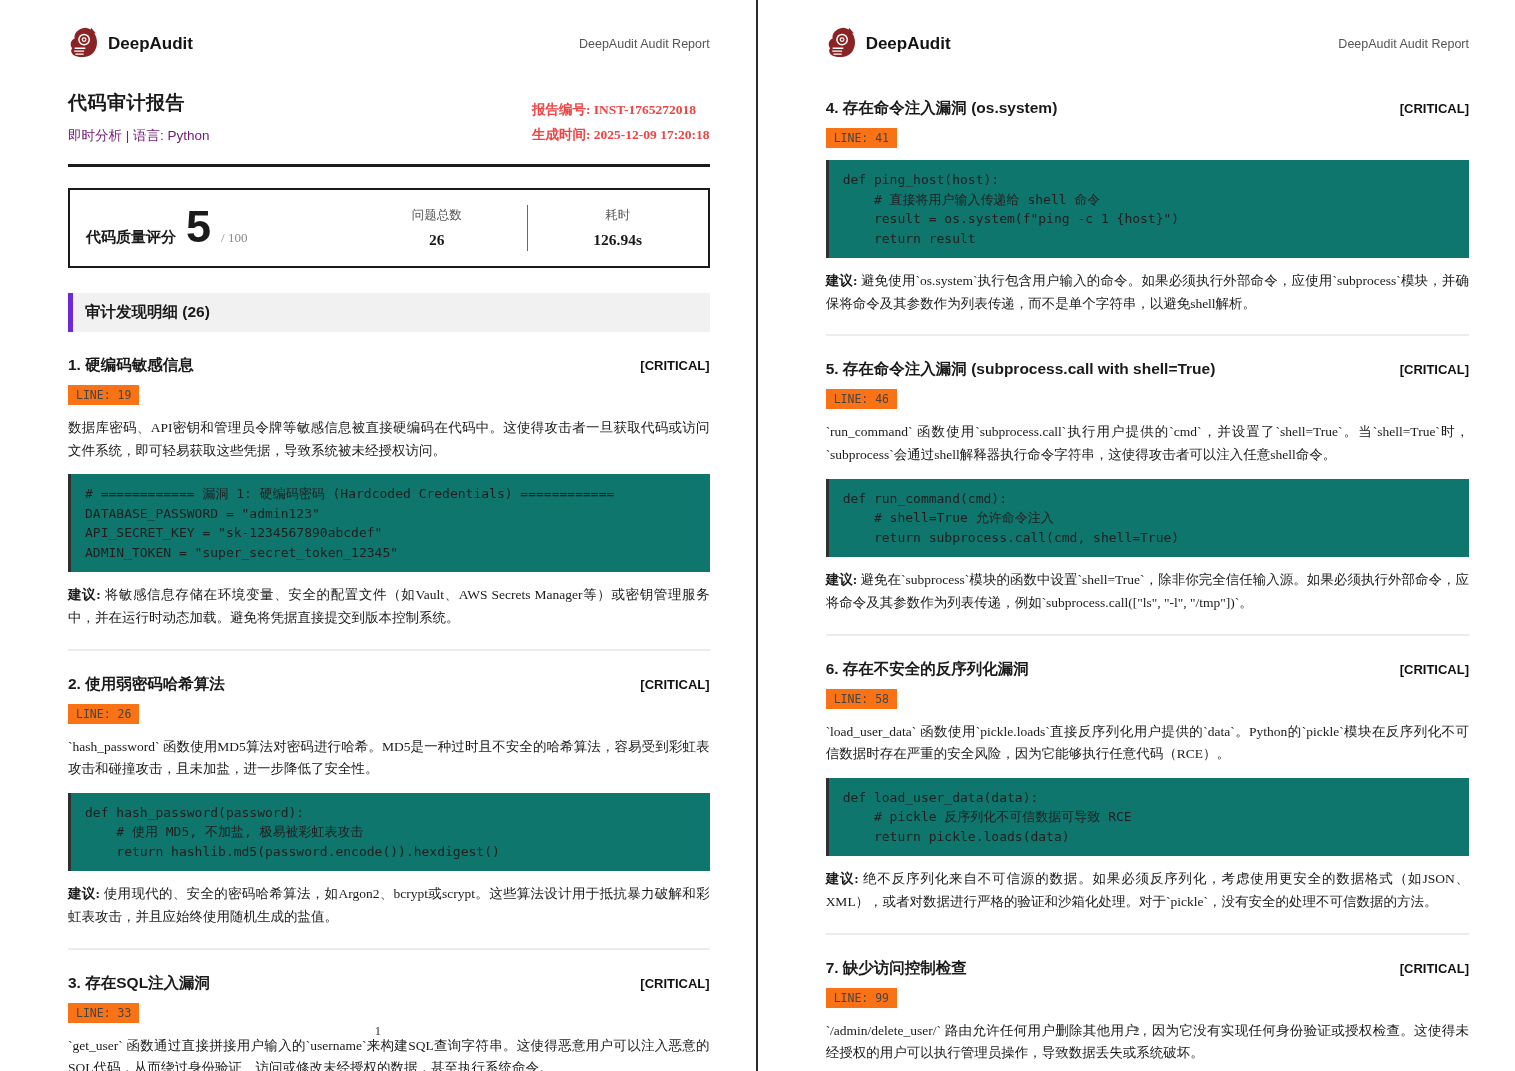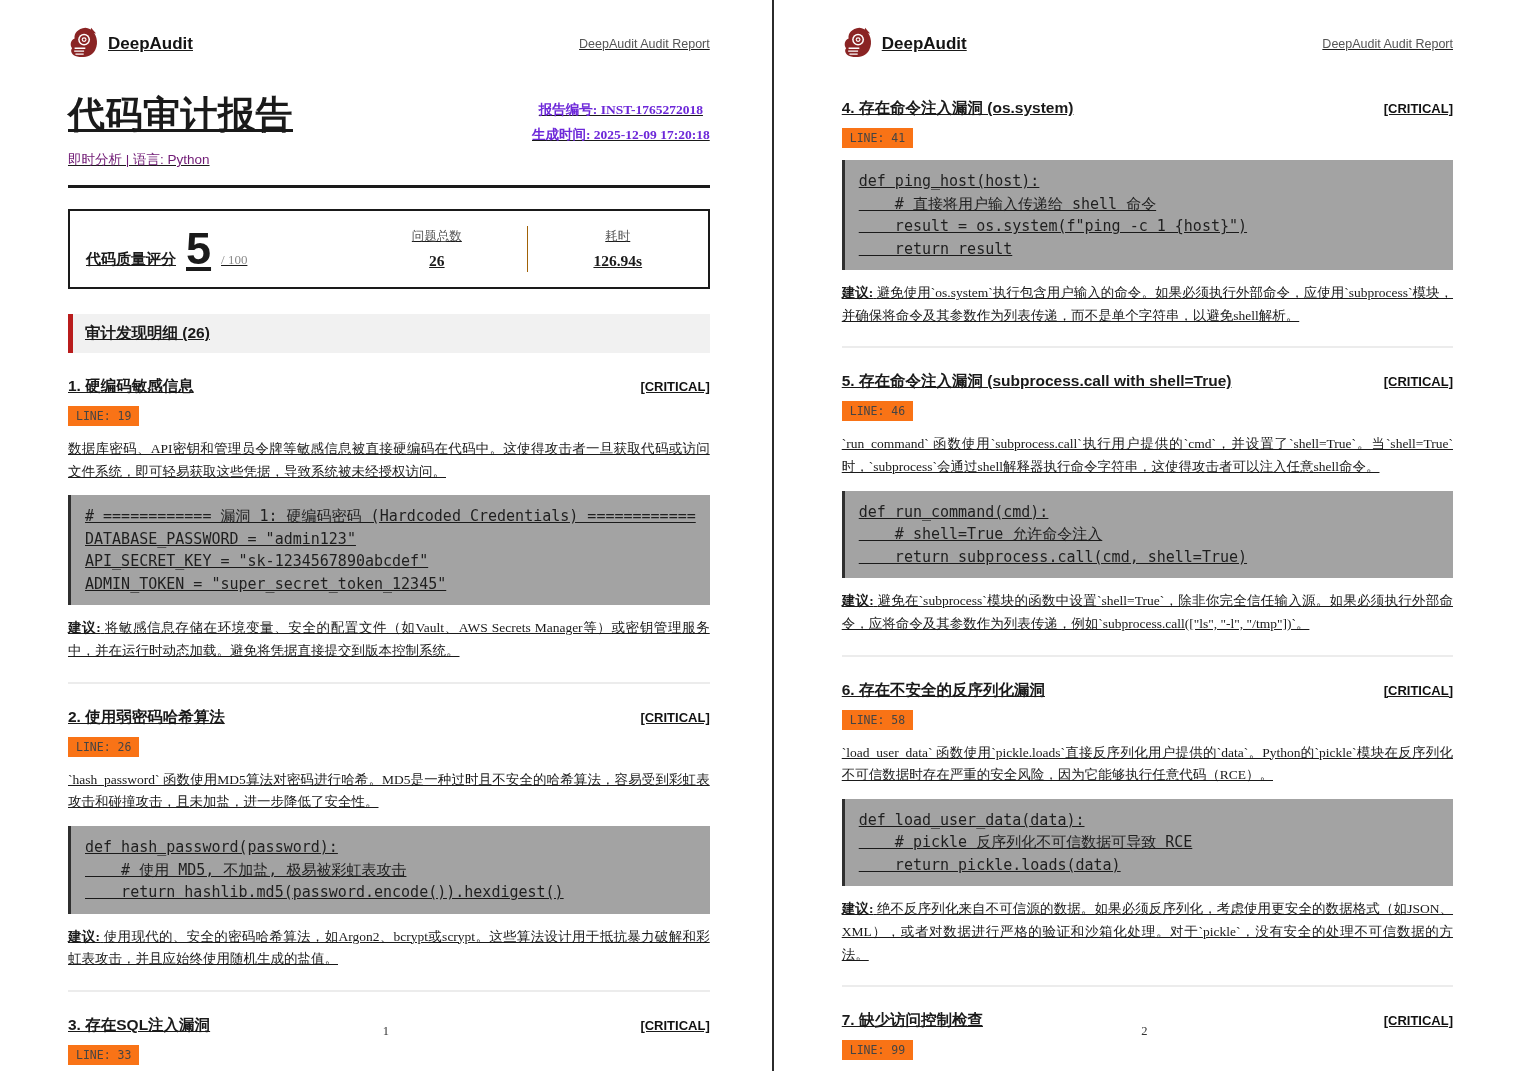--- a/index.html
+++ b/index.html
@@ -3,62 +3,62 @@
 <meta charset="utf-8">
 <style>
   * { box-sizing: border-box; }
   html, body { margin: 0; padding: 0; }
   body {
     width: 1515px; height: 1071px; background: #ffffff;
     font-family: "Liberation Sans", sans-serif; color: #1a1a1a;
     overflow: hidden;
   }
   .spread { display: flex; width: 1515px; height: 1071px; }
-  .page { width: 846px; height: 1071px; padding: 24px 62px 0 68px; position: relative; text-decoration: underline; }
+  .page { width: 846px; height: 1071px; padding: 24px 46px 0 68px; position: relative; }
   .page-1 { border-right: 2px solid #2b2b2b; }
 
   
   .page-header { display: flex; justify-content: space-between; align-items: center; height: 40px; }
   .brand { display: flex; align-items: center; gap: 7px; }
   .brand-name { font-weight: 700; font-size: 17px; color: #141414; }
   .header-right { font-size: 12.5px; color: #555; }
 
   
   .title-row { display: flex; justify-content: space-between; margin-top: 26px; }
-  .doc-title { font-size: 37px; margin: 0; font-weight: 800; letter-spacing: 0.5px; }
+  .doc-title { font-size: 19px; margin: 0; font-weight: 800; letter-spacing: 0.5px; }
   .subtitle { margin-top: 11px; font-size: 13.5px; color: #701a75; }
-  .meta { text-align: center; font-family: "Liberation Serif", serif; font-weight: 700; font-size: 13.5px; line-height: 1.85; padding-top: 8px; color: #6d28d9; }
+  .meta { text-align: left; font-family: "Liberation Serif", serif; font-weight: 700; font-size: 13.5px; line-height: 1.85; padding-top: 8px; color: #ef4444; }
   .title-rule { border: none; border-top: 3px solid #1a1a1a; margin: 16px 0 0 0; }
 
   
   .score-box { border: 2px solid #1a1a1a; margin-top: 21px; display: flex; align-items: center; padding: 15px 0; }
   .score-main { flex: 1.45; display: flex; align-items: baseline; gap: 10px; padding-left: 16px; }
   .score-label { font-weight: 700; font-size: 15px; font-family: "Liberation Serif", serif; }
   .score-value { font-size: 45px; font-weight: 800; line-height: 0.85; }
   .score-total { font-size: 13px; color: #8a8a8a; font-family: "Liberation Serif", serif; }
   .stat { flex: 1; text-align: center; padding: 2px 0; }
   .stat-sep { border-left: 1px solid #a16207; }
   .stat-label { font-size: 12.5px; color: #555; font-family: "Liberation Serif", serif; text-align: center; }
   .stat-value { font-size: 15.5px; font-weight: 700; font-family: "Liberation Serif", serif; margin-top: 7px; }
 
   
-  .section-bar { margin-top: 25px; background: #f1f1f1; border-left: 5px solid #b91c1c; font-weight: 700; font-size: 15.5px; padding: 9px 12px; }
+  .section-bar { margin-top: 25px; background: #f1f1f1; border-left: 5px solid #6d28d9; font-weight: 700; font-size: 15.5px; padding: 9px 12px; }
 
   
   .findings { }
   .page-2 .findings { margin-top: 34px; }
   .finding { margin-top: 23px; }
   .page-1 .finding:first-child, .page-2 .finding:first-child { margin-top: 16px; }
   .page-1 .findings { margin-top: 23px; }
   .finding-head { display: flex; justify-content: space-between; align-items: baseline; }
   .finding-title { font-size: 15.5px; font-weight: 700; margin: 0; }
   .severity { font-size: 13px; font-weight: 700; color: #111; }
   .line-badge { display: inline-block; margin-top: 9px; background: #f97316; color: #444; font-family: "DejaVu Sans Mono", monospace; font-size: 11.5px; padding: 3px 8px; }
   .desc { font-family: "Liberation Serif", serif; font-size: 13.5px; line-height: 1.68; text-align: justify; margin: 12px 0 0 0; }
-  .code-block { background: #a3a3a3; border-left: 3px solid #2f2f2f; margin: 12px 0 0 0; padding: 10px 14px; font-family: "DejaVu Sans Mono", monospace; font-size: 15px; line-height: 1.5; white-space: pre; color: #1f1f1f; overflow: hidden; }
+  .code-block { background: #0f766e; border-left: 3px solid #2f2f2f; margin: 12px 0 0 0; padding: 10px 14px; font-family: "DejaVu Sans Mono", monospace; font-size: 13px; line-height: 1.5; white-space: pre; color: #1f1f1f; overflow: hidden; }
   .advice { font-family: "Liberation Serif", serif; font-size: 13.5px; line-height: 1.68; text-align: justify; margin: 12px 0 0 0; }
   .advice b { font-weight: 700; }
   .finding-sep { border: none; border-top: 2px solid #ececec; margin: 19px 0 0 0; }
 
   
   .page-num { position: absolute; bottom: 32px; left: 0; right: 0; text-align: center; font-size: 12.5px; font-family: "Liberation Serif", serif; color: #333; }
 </style>
 </head>
 <body>
 

